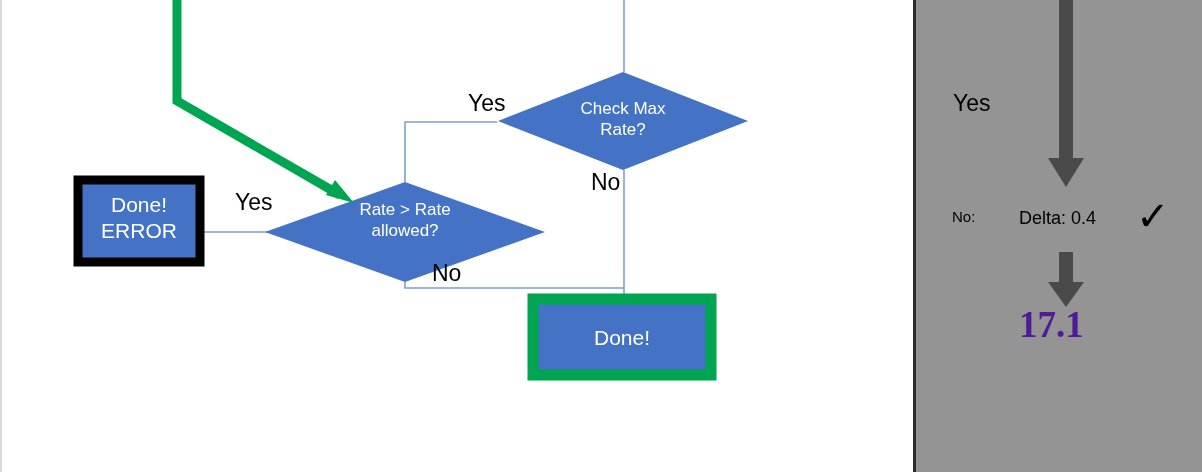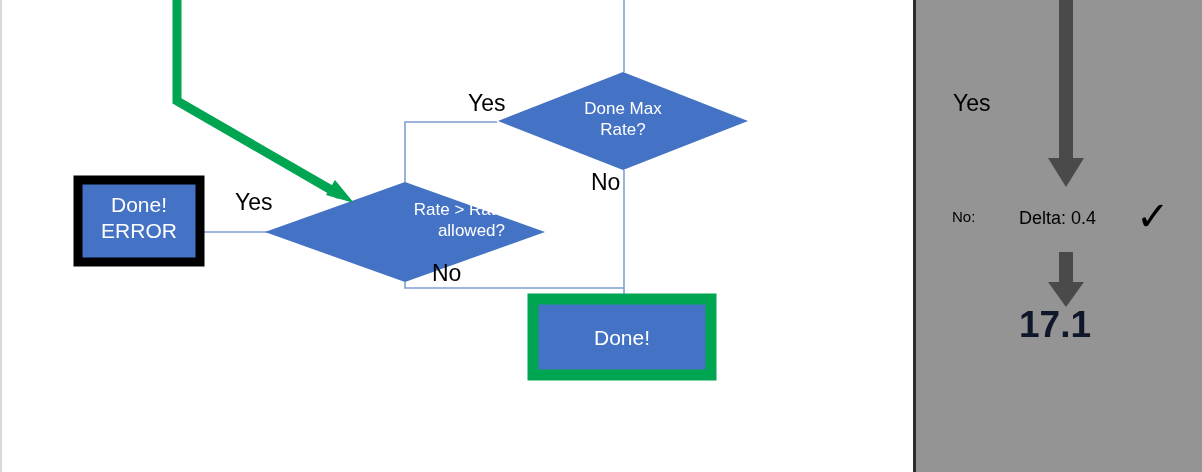--- a/index.html
+++ b/index.html
@@ -76,21 +76,22 @@
     white-space: nowrap;
     line-height: 1;
   }
   #panel-yes { left: 37px; top: 92px;  font-size: 23px; }
   #panel-no  { left: 36px; top: 209px; font-size: 15px; }
   #panel-delta { left: 103px; top: 209px; font-size: 18px; }
   #panel-result {
     left: 103px; top: 306px;
     font-size: 37px;
     font-weight: bold;
-    color: #0f172a;
+    color: #4c1d95;
+    font-family: Liberation Serif, serif;
   }
   #panel-check {
     left: 220px; top: 196px;
     font-size: 40px;
     line-height: 1;
     color: #000000;
   }
 </style>
 </head>
 <body>
@@ -121,24 +122,24 @@
 
       <g>
         <path d="M175,-4 L175,101 L338,195" stroke="#00A551" stroke-width="9" fill="none" stroke-linejoin="miter" stroke-linecap="butt"></path>
         <polygon points="352,203 324,195 333,180" fill="#00A551"></polygon>
       </g>
     </svg>
 
     <div class="node-label" style="left:76px; top:192px; width:122px; font-size:21px;">Done!
 ERROR</div>
 
-    <div class="node-label" style="left:303px; top:200px; width:200px; font-size:17px;text-align:right;">Rate &gt; Rate
+    <div class="node-label" style="left:303px; top:200px; width:200px; font-size:17px;">Rate &gt; Rate
 allowed?</div>
 
-    <div class="node-label" style="left:521px; top:99px; width:200px; font-size:17px;">Done Max
+    <div class="node-label" style="left:521px; top:99px; width:200px; font-size:17px;">Check Max
 Rate?</div>
 
     <div class="node-label" style="left:531px; top:325px; width:178px; font-size:21px;">Done!</div>
 
     <div class="edge-label" style="left:466px; top:92px;">Yes</div>
 
     <div class="edge-label" style="left:589px; top:171px;">No</div>
 
     <div class="edge-label" style="left:233px; top:191px;">Yes</div>
 

